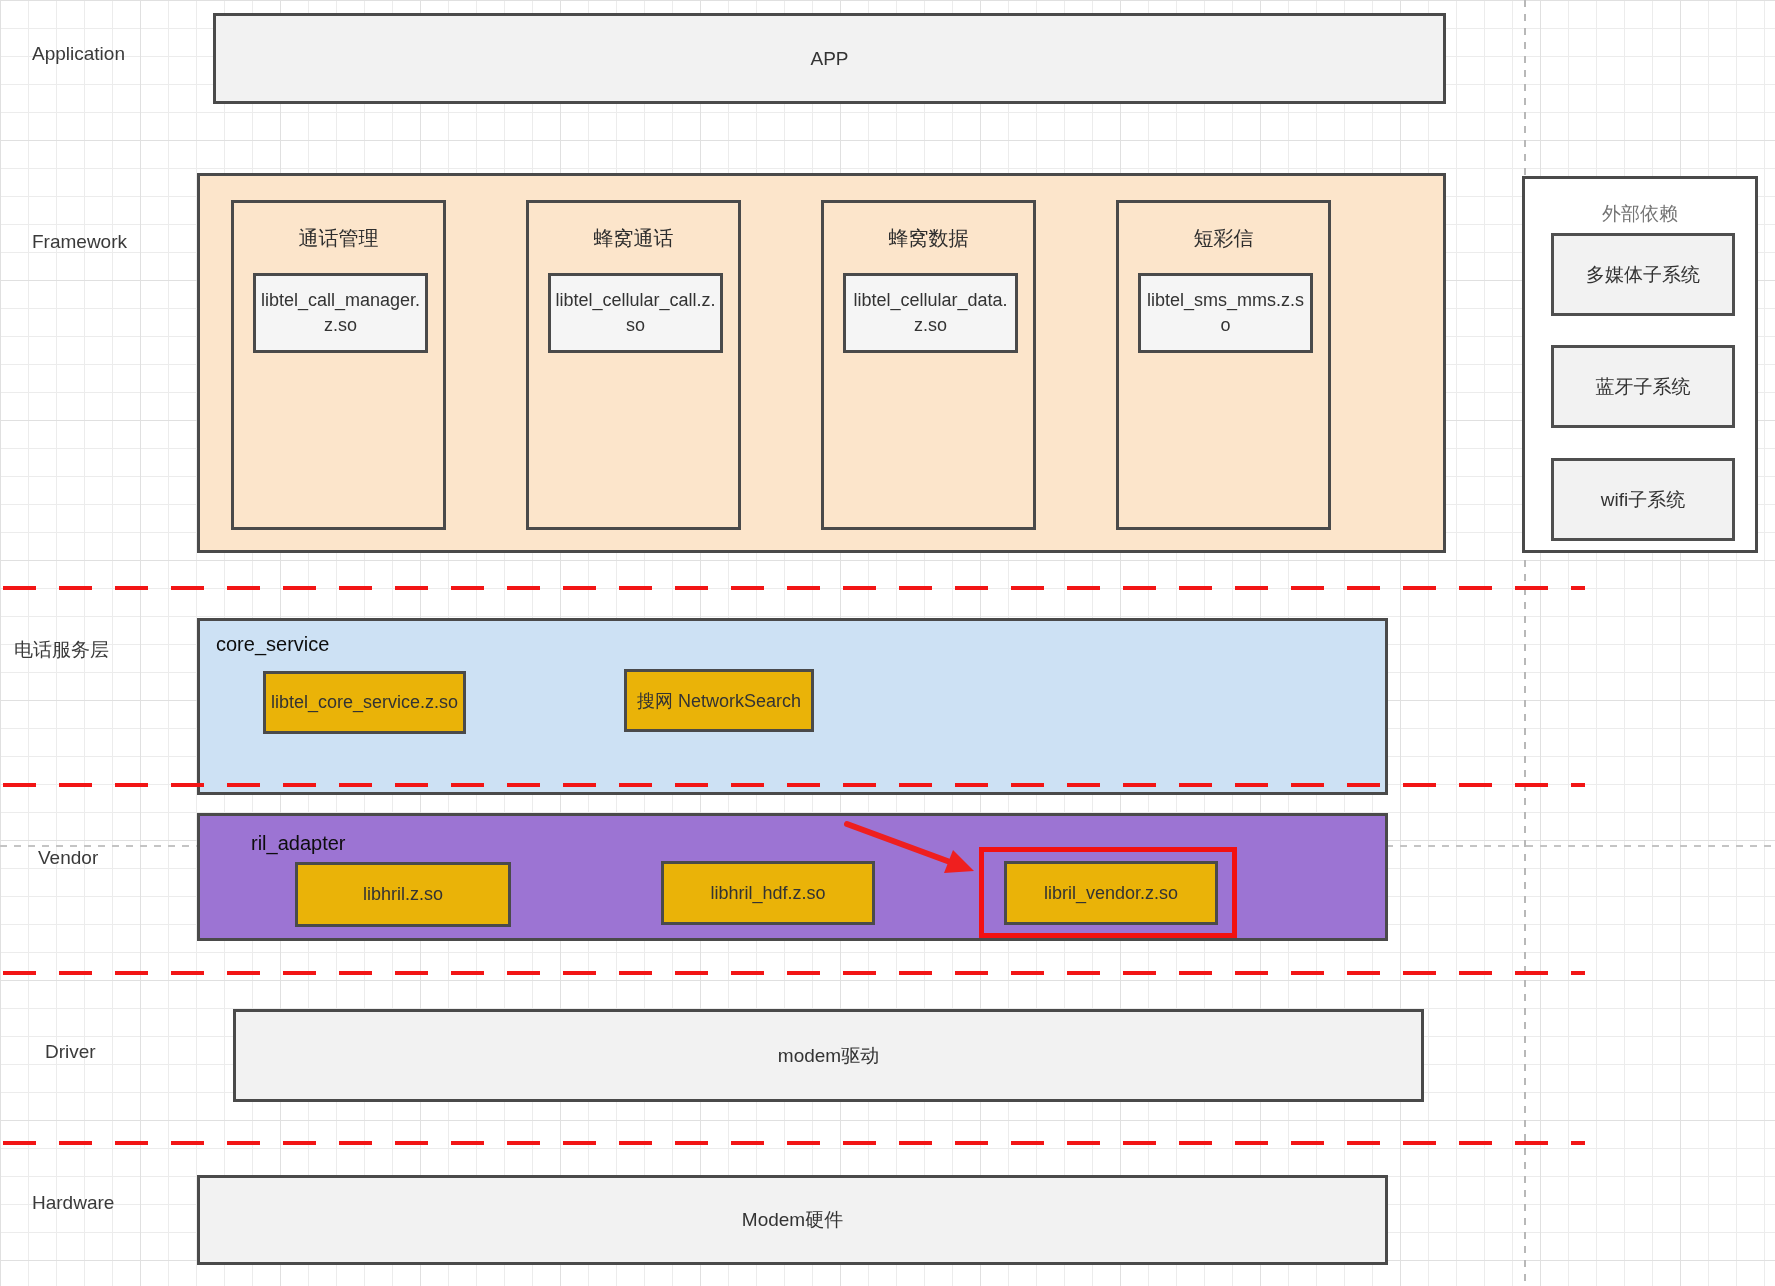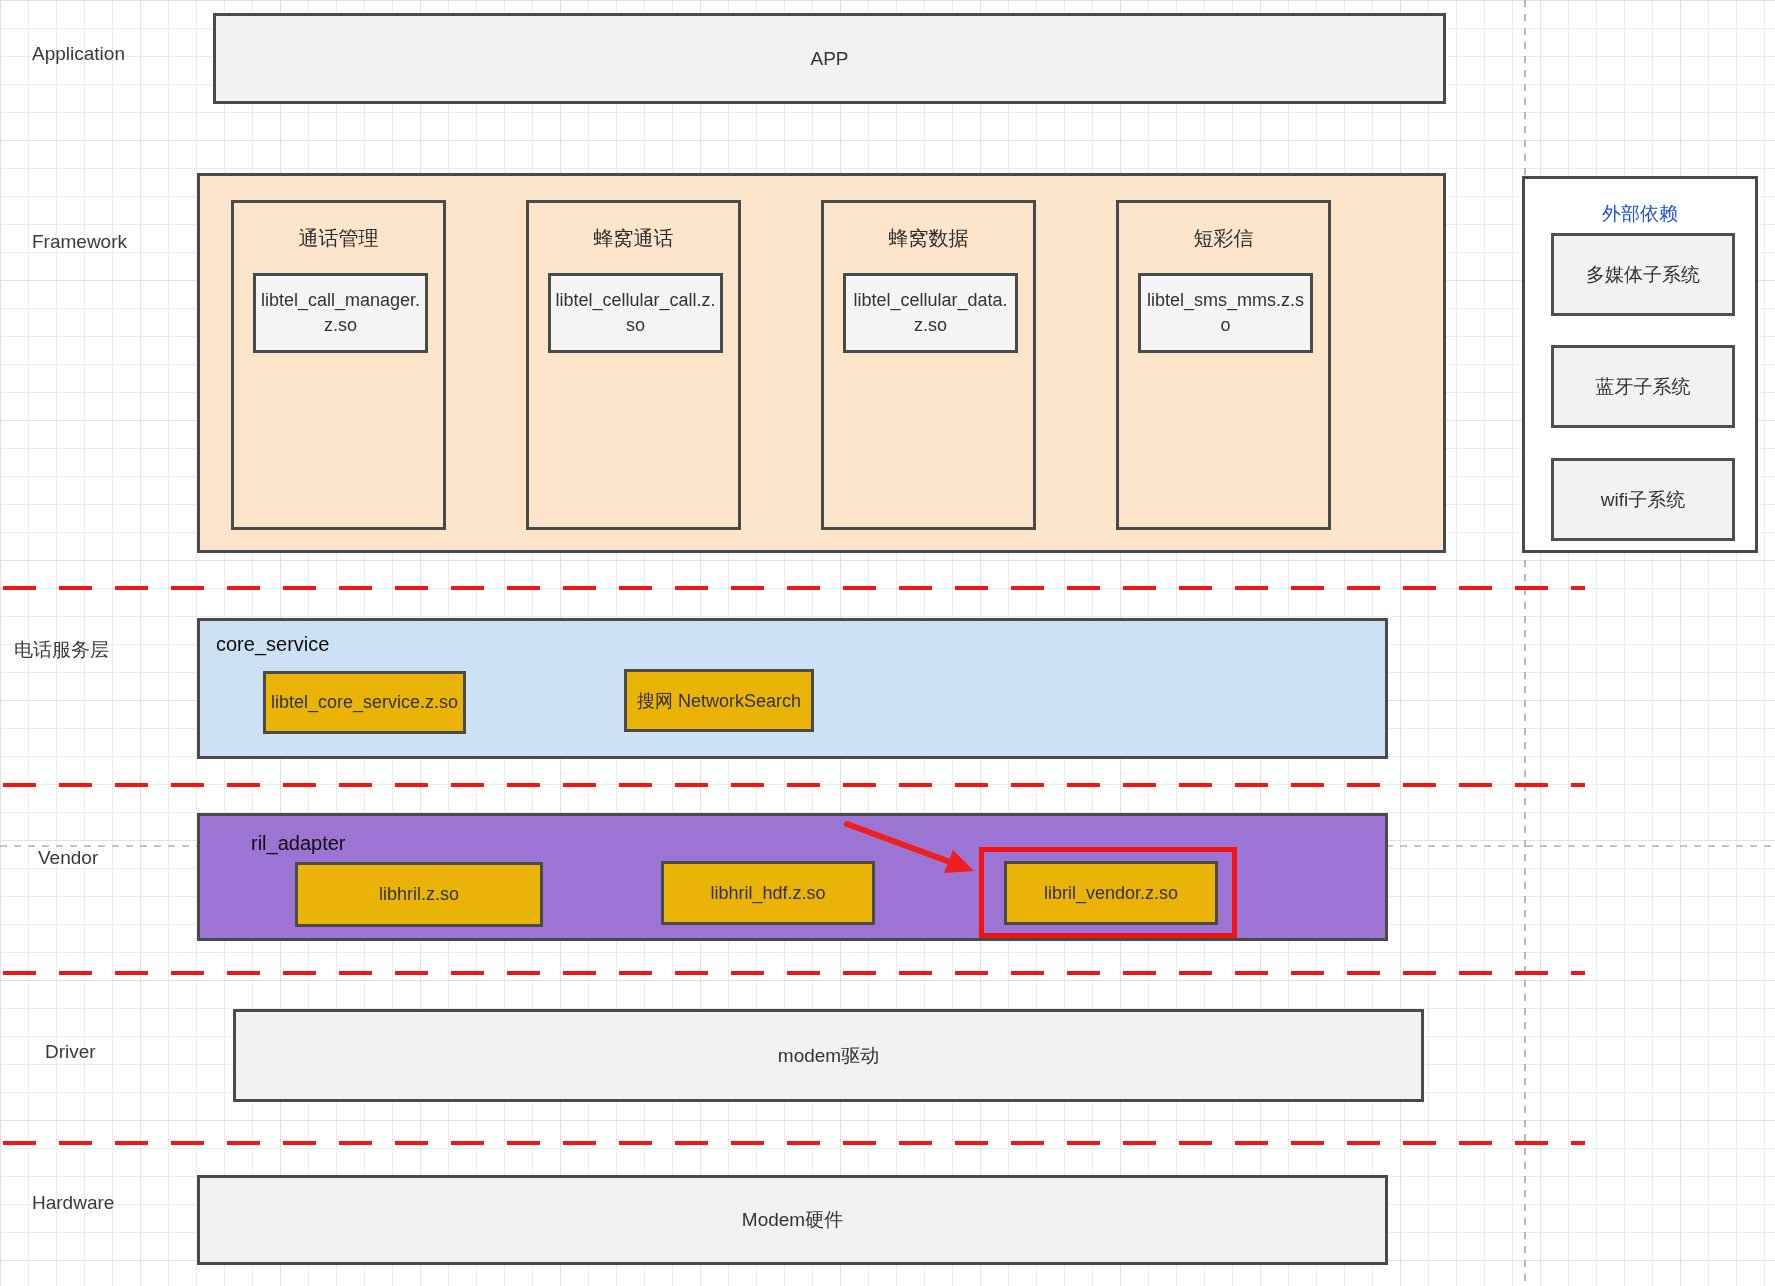--- a/index.html
+++ b/index.html
@@ -22,24 +22,24 @@
   .center{display:flex;align-items:center;justify-content:center;text-align:center;}
   .app-box{left:213px;top:13px;width:1233px;height:91px;background:#f2f2f2;font-size:19px;}
   .fw-box{left:197px;top:173px;width:1249px;height:380px;background:#fce5cb;}
   .module{position:absolute;top:24px;width:215px;height:330px;box-sizing:border-box;
     border:3px solid #4a4a4a;background:#fce5cb;}
   .module-title{margin-top:22px;text-align:center;font-size:20px;color:#2e2e2e;}
   .lib-box{position:absolute;left:19px;top:59px;width:175px;height:80px;box-sizing:border-box;
     border:3px solid #4a4a4a;background:#f5f5f5;font-size:18px;line-height:1.4;
     word-break:break-all;padding:2px 4px;margin-top:11px;}
   .ext-box{left:1522px;top:176px;width:236px;height:377px;background:#ffffff;}
-  .ext-title{margin-top:22px;text-align:center;font-size:19px;color:#1d4ed8;}
+  .ext-title{margin-top:22px;text-align:center;font-size:19px;color:#737373;}
   .ext-item{position:absolute;left:26px;width:184px;height:83px;box-sizing:border-box;
     border:3px solid #4f4f4f;background:#f2f2f2;font-size:19px;}
-  .blue-box{left:197px;top:618px;width:1191px;height:141px;background:#cde1f4;padding-left:23px;}
+  .blue-box{left:197px;top:618px;width:1191px;height:177px;background:#cde1f4;padding-left:23px;}
   .group-label{position:absolute;font-size:20px;color:#0d0d0d;}
   .gray-chip{position:absolute;box-sizing:border-box;border:3px solid #4a4a4a;background:#eab308;font-size:18px;}
   .purple-box{left:197px;top:813px;width:1191px;height:128px;background:#9c74d3;}
   .driver-box{left:197px;top:1009px;width:1191px;height:93px;background:#f2f2f2;font-size:19px;margin-left:36px;}
   .hw-box{left:197px;top:1175px;width:1191px;height:90px;background:#f2f2f2;font-size:19px;}
   .red-divider{position:absolute;left:3px;width:1582px;height:4px;z-index:3;
     background:repeating-linear-gradient(to right,#f21515 0 33px,transparent 33px 56px);}
   .highlight-rect{position:absolute;left:979px;top:847px;width:258px;height:91px;
     box-sizing:border-box;border:5px solid #f31111;z-index:5;background:transparent;}
   .arrow-svg{position:absolute;left:0;top:0;width:1775px;height:1286px;z-index:6;pointer-events:none;}
@@ -113,21 +113,21 @@
     <div class="gray-chip center" style="left:63px;top:50px;width:203px;height:63px">
       <span>libtel_core_service.z.so</span>
     </div>
     <div class="gray-chip center" style="left:424px;top:48px;width:190px;height:63px">
       <span>搜网 NetworkSearch</span>
     </div>
   </div>
 
   <div class="box purple-box">
     <div class="group-label" style="left:51px;top:16px">ril_adapter</div>
-    <div class="gray-chip center" style="left:95px;top:46px;width:248px;height:65px">
+    <div class="gray-chip center" style="left:95px;top:46px;width:216px;height:65px">
       <span>libhril.z.so</span>
     </div>
     <div class="gray-chip center" style="left:461px;top:45px;width:214px;height:64px">
       <span>libhril_hdf.z.so</span>
     </div>
     <div class="gray-chip center" style="left:804px;top:45px;width:214px;height:64px">
       <span>libril_vendor.z.so</span>
     </div>
   </div>
 

